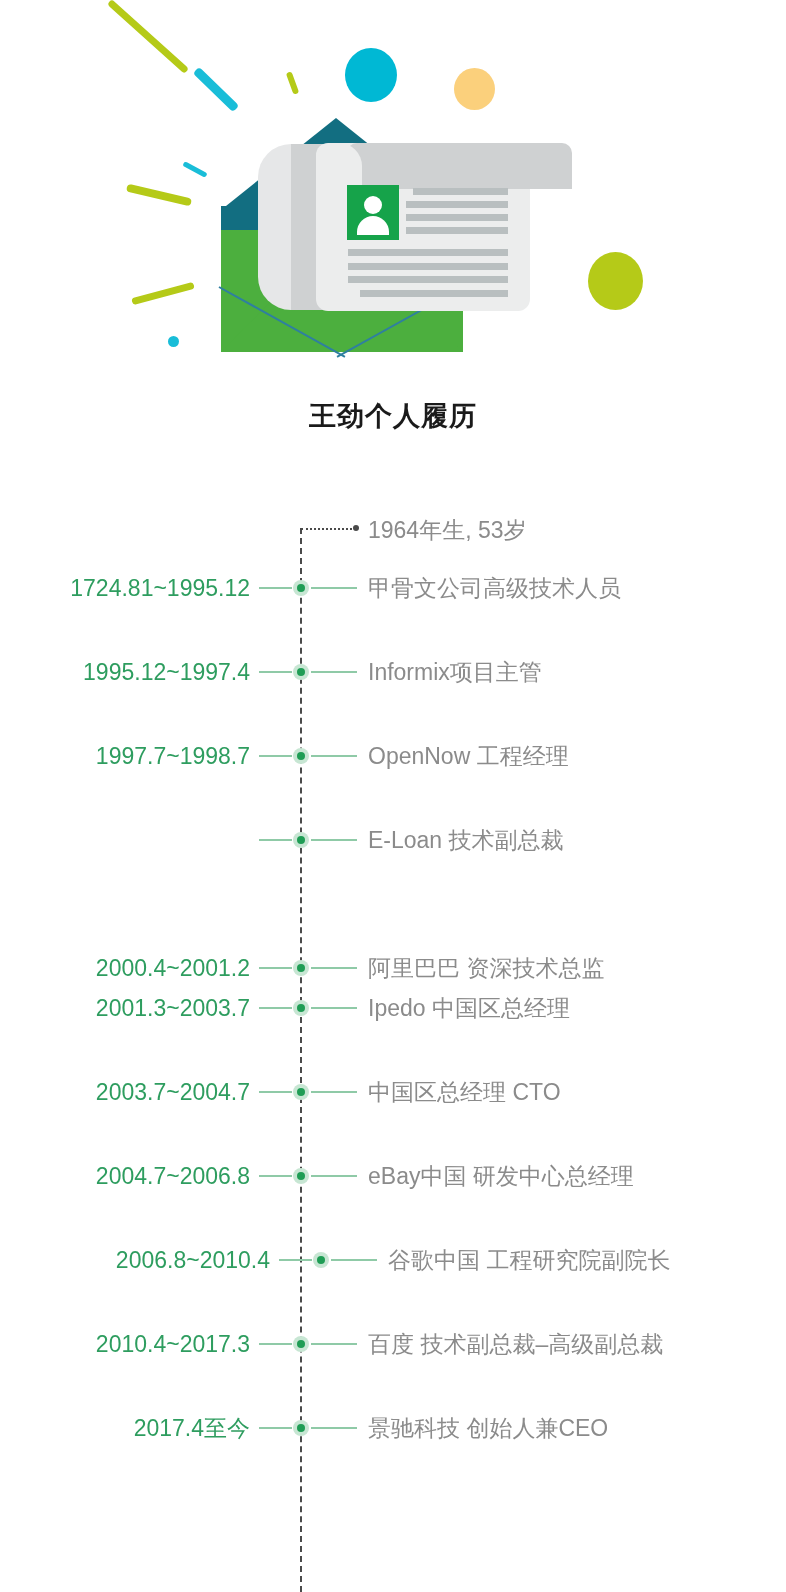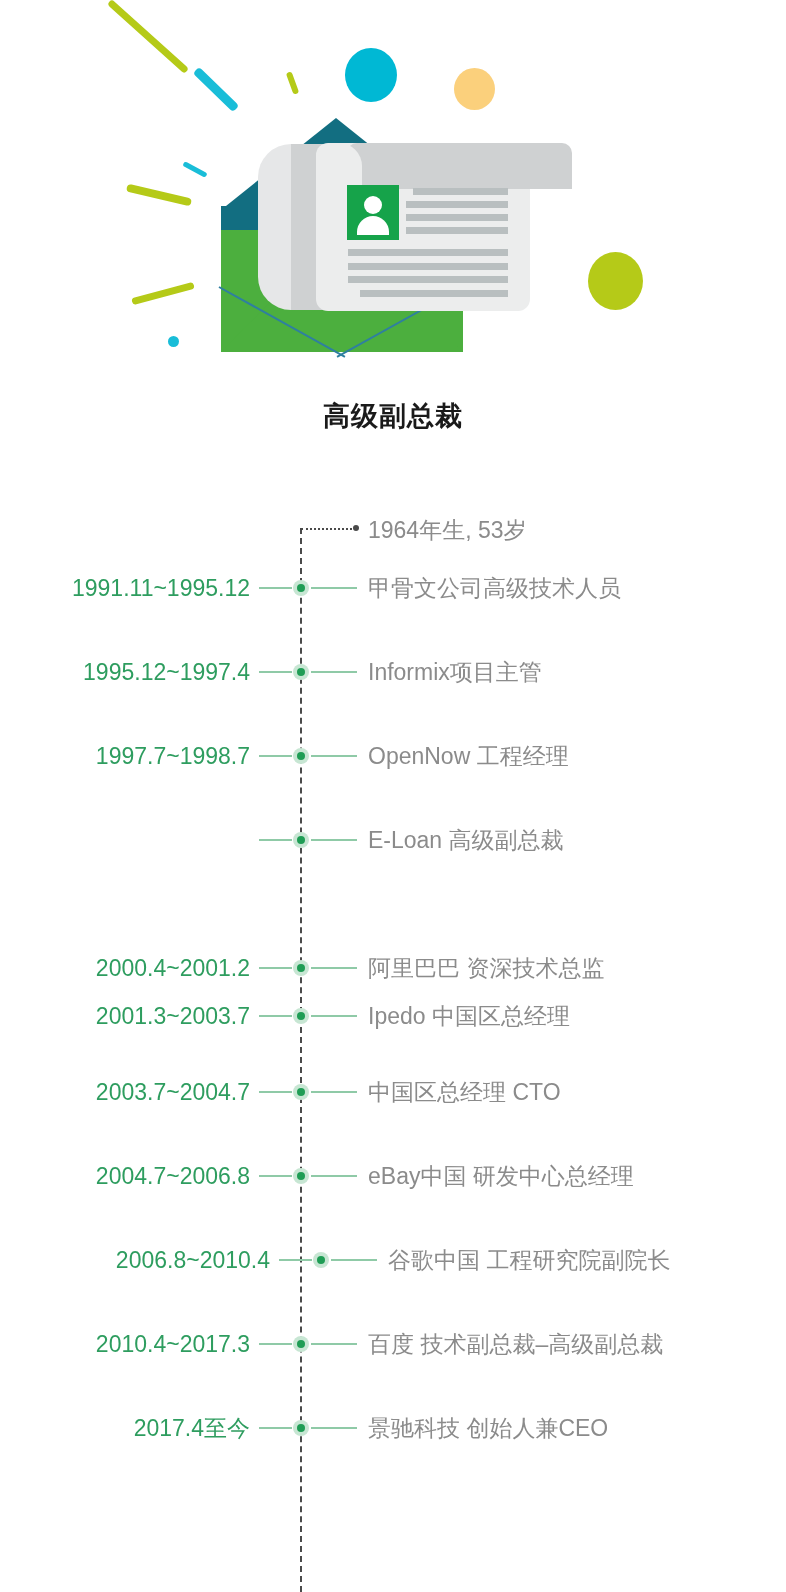--- a/index.html
+++ b/index.html
@@ -354,34 +354,34 @@
   <div class="doc-line dl7"></div>
   <div class="doc-line dl8"></div>
 
   <div class="env-green-body"></div>
   <div class="env-green-flapL"></div>
   <div class="env-green-flapR"></div>
   <div class="env-crease-l"></div>
   <div class="env-crease-r"></div>
 </div>
 
-<div class="page-title">高级副总裁</div>
+<div class="page-title">王劲个人履历</div>
 
 <div class="timeline">
 
   <div class="axis"></div>
 
   <div class="row row-birth" style="top:0px;">
     <div class="conn-dash"></div>
     <div class="conn-tip"></div>
     <div class="label">1964年生, 53岁</div>
   </div>
 
   <div class="row" style="top:98px;">
-    <div class="date">1991.11~1995.12</div>
+    <div class="date">1724.81~1995.12</div>
     <div class="seg-left"></div>
     <div class="node-halo"></div>
     <div class="node-dot"></div>
     <div class="seg-right"></div>
     <div class="label">甲骨文公司高级技术人员</div>
   </div>
 
   <div class="row" style="top:182px;">
     <div class="date">1995.12~1997.4</div>
     <div class="seg-left"></div>
@@ -398,33 +398,33 @@
     <div class="node-dot"></div>
     <div class="seg-right"></div>
     <div class="label">OpenNow 工程经理</div>
   </div>
 
   <div class="row" style="top:350px;">
     <div class="seg-left"></div>
     <div class="node-halo"></div>
     <div class="node-dot"></div>
     <div class="seg-right"></div>
-    <div class="label">E-Loan 高级副总裁</div>
+    <div class="label">E-Loan 技术副总裁</div>
   </div>
 
   <div class="row" style="top:434px;margin-top:44px;">
     <div class="date">2000.4~2001.2</div>
     <div class="seg-left"></div>
     <div class="node-halo"></div>
     <div class="node-dot"></div>
     <div class="seg-right"></div>
     <div class="label">阿里巴巴  资深技术总监</div>
   </div>
 
-  <div class="row" style="top:518px;margin-top:8px;">
+  <div class="row" style="top:518px;">
     <div class="date">2001.3~2003.7</div>
     <div class="seg-left"></div>
     <div class="node-halo"></div>
     <div class="node-dot"></div>
     <div class="seg-right"></div>
     <div class="label">Ipedo 中国区总经理</div>
   </div>
 
   <div class="row" style="top:602px;">
     <div class="date">2003.7~2004.7</div>

